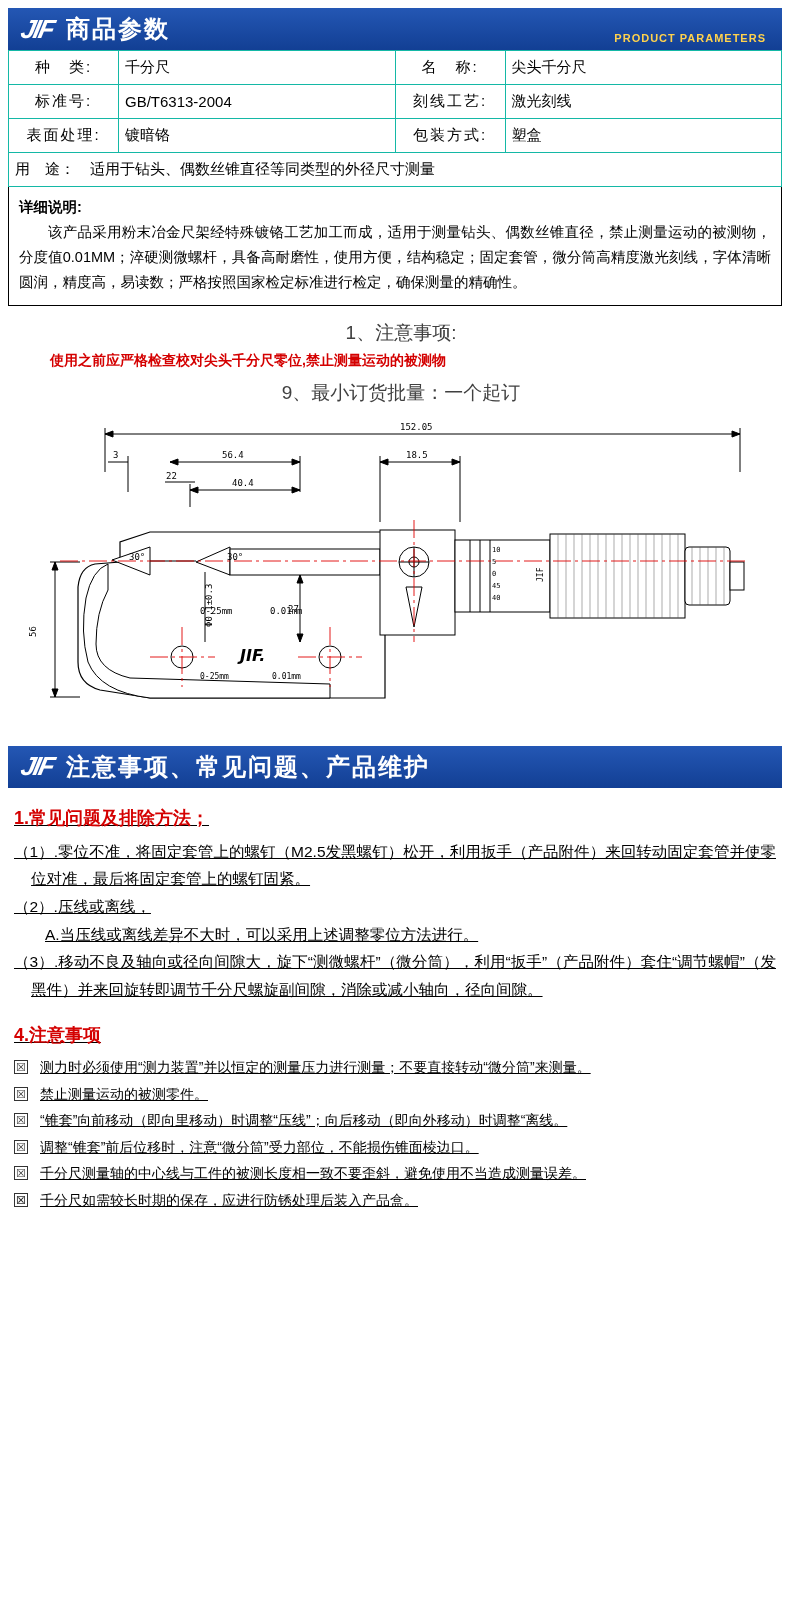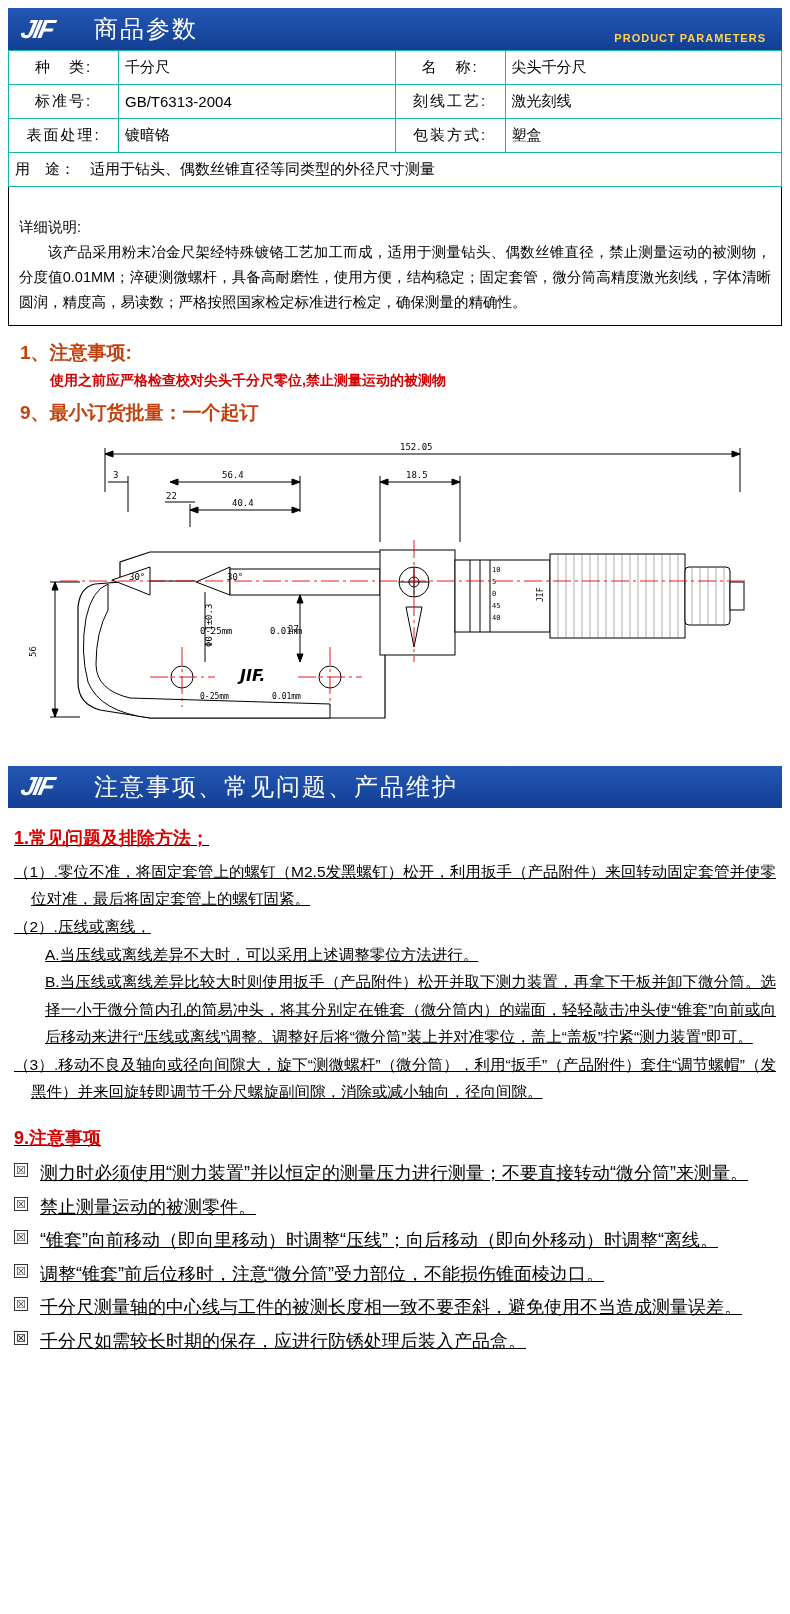--- a/index.html
+++ b/index.html
@@ -31,23 +31,22 @@
     color: #fff;
     font-style: italic;
     font-weight: bold;
     font-size: 26px;
     letter-spacing: -2px;
     transform: skewX(-12deg);
   }
   .hdr-title {
     color: #fff;
     font-size: 24px;
-    font-weight: normal;
+    font-weight: bold;
     letter-spacing: 2px;
-    margin-left: 28px;
   }
   .hdr-sub {
     position: absolute;
     right: 16px;
     bottom: 6px;
     color: #ffd24d;
     font-size: 11px;
     font-weight: bold;
     letter-spacing: 1px;
   }
@@ -71,30 +70,31 @@
 
   .detail-box {
     width: 774px;
     margin: 0 8px;
     border: 1px solid #000;
     border-top: none;
     padding: 8px 10px 10px 10px;
     font-size: 14.5px;
     line-height: 1.72;
   }
-  .detail-title { font-weight: normal; margin-top: 20px; }
+  .detail-title { font-weight: bold; }
   .detail-body { text-indent: 2em; text-align: justify; }
 
   
   .notice-wrap { margin: 14px 8px 0 20px; }
   .notice-h {
-    color: #c2410c;
-    font-weight: bold;
+    color: #404040;
+    font-weight: normal;
     font-size: 19px;
     margin-bottom: 6px;
+    text-align: center;
   }
   .notice-p {
     color: #d40000;
     font-weight: bold;
     font-size: 14px;
     margin: 0 0 10px 30px;
   }
 
   
   .drawing { width: 790px; height: 320px; position: relative; }
@@ -120,21 +120,21 @@
   .faq .ind1 { text-indent: 0em; }
   .faq .ind2 { padding-left: 2.0em; text-indent: 0; }
   .faq .blockpad { padding-left: 1.1em; text-indent: -1.1em; }
 
   .sec2 { margin-top: 16px; }
   ul.checks { list-style: none; margin: 4px 0 0 0; padding: 0; }
   ul.checks li {
     position: relative;
     padding-left: 26px;
     margin-bottom: 2px;
-    font-size: 18px;
+    font-size: 14px;
     line-height: 1.75;
   }
   ul.checks li .bx {
     position: absolute;
     left: 0; top: 5px;
     width: 14px; height: 14px;
     border: 1px solid #333;
     font-size: 11px;
     line-height: 12px;
     text-align: center;
@@ -338,25 +338,24 @@
   <div class="hdr hdr2">
     <div class="hdr-logo">JIF</div>
     <div class="hdr-title">注意事项、常见问题、产品维护</div>
   </div>
 
   <div class="faq">
     <h3>1.常见问题及排除方法；</h3>
     <p class="ind1 blockpad">（1）.零位不准，将固定套管上的螺钉（M2.5发黑螺钉）松开，利用扳手（产品附件）来回转动固定套管并使零位对准，最后将固定套管上的螺钉固紧。</p>
     <p class="ind1 blockpad">（2）.压线或离线，</p>
     <p class="ind2">A.当压线或离线差异不大时，可以采用上述调整零位方法进行。</p>
-    <p class="ind2">B.当压线或离线差异比较大时则使用扳手（产品附件）松开并取下测力装置，再拿下干板并卸下微分筒。选择一小于微分筒内孔的简易冲头，将其分别定在锥套（微分筒内）的端面，轻轻敲击冲头使“锥套”向前或向后移动来进行“压线或离线”调整。调整好后将“微分筒”装上并对准零位，盖上“盖板”拧紧“测力装置”即可。</p>
     <p class="ind1 blockpad">（3）.移动不良及轴向或径向间隙大，旋下“测微螺杆”（微分筒），利用“扳手”（产品附件）套住“调节螺帽”（发黑件）并来回旋转即调节千分尺螺旋副间隙，消除或减小轴向，径向间隙。</p>
 
     <div class="sec2">
-      <h3>9.注意事项</h3>
+      <h3>4.注意事项</h3>
       <ul class="checks">
         <li><span class="bx"></span><span>测力时必须使用“测力装置”并以恒定的测量压力进行测量；不要直接转动“微分筒”来测量。</span></li>
         <li><span class="bx"></span><span>禁止测量运动的被测零件。</span></li>
         <li><span class="bx"></span><span>“锥套”向前移动（即向里移动）时调整“压线”；向后移动（即向外移动）时调整“离线。</span></li>
         <li><span class="bx"></span><span>调整“锥套”前后位移时，注意“微分筒”受力部位，不能损伤锥面棱边口。</span></li>
         <li><span class="bx"></span><span>千分尺测量轴的中心线与工件的被测长度相一致不要歪斜，避免使用不当造成测量误差。</span></li>
         <li><span class="bx"></span></li>
         <li><span class="bx"></span><span>千分尺如需较长时期的保存，应进行防锈处理后装入产品盒。</span></li>
       </ul>
     </div>

